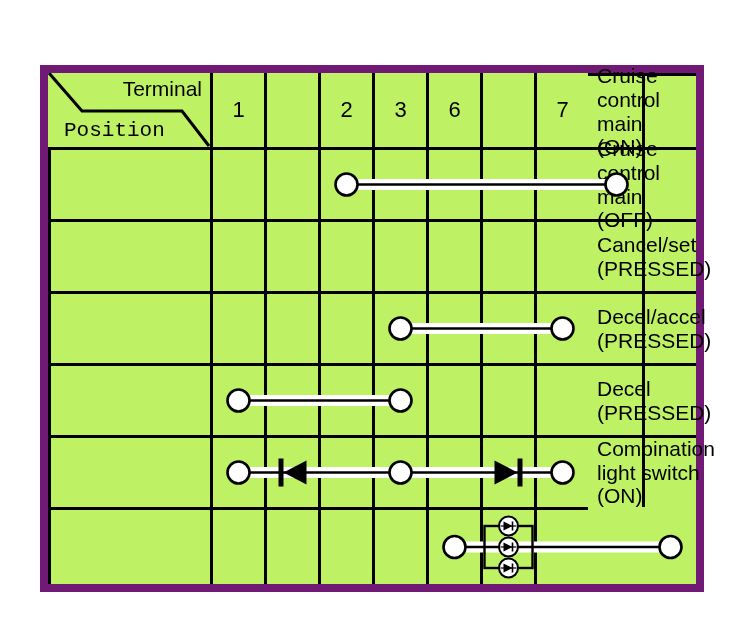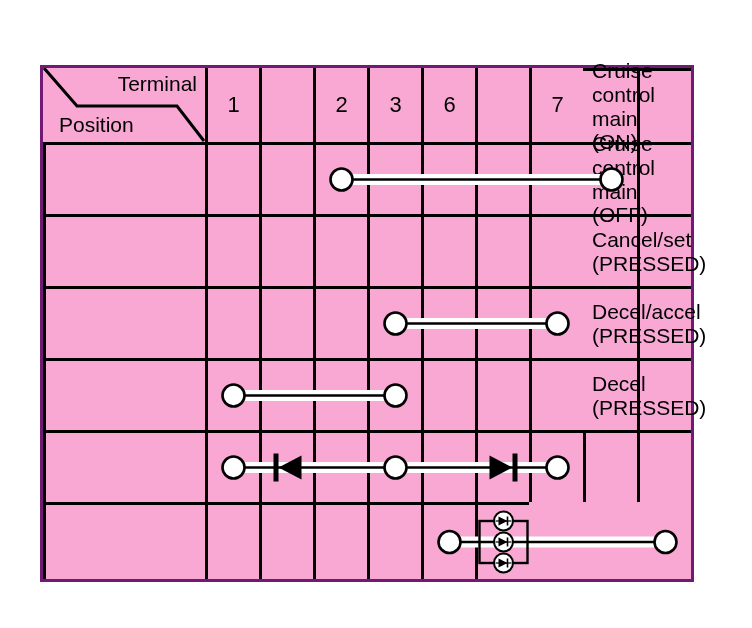--- a/index.html
+++ b/index.html
@@ -8,42 +8,43 @@
     background: #ffffff;
     font-family: "Liberation Sans", sans-serif;
     color: #000000;
     overflow: hidden;
   }
   .page { position: relative; width: 752px; height: 628px; background: #ffffff; }
 
   .conn-table {
     position: absolute;
     left: 40px; top: 65px;
-    border: 3px solid #701a75;
+    border: 8px solid #701a75;
     display: grid;
     grid-template-columns: 162px repeat(9, 54px);
     grid-template-rows: 74px repeat(5, 72px) 77px;
-    background: #f9a8d4;
+    background: #bef264;
   }
 
   
   .hcell {
     border-left: 3px solid #000000;
     display: flex; align-items: center; justify-content: center;
     font-size: 22px;
   }
   
   .corner { position: relative; overflow: hidden; }
   .corner .corner-top {
     position: absolute; top: 4px; right: 8px;
     font-size: 21px;
   }
   .corner .corner-bottom {
     position: absolute; bottom: 5px; left: 16px;
     font-size: 21px;
+    font-family: Liberation Mono, monospace;
   }
   .corner svg { position: absolute; left: 0; top: 0; }
 
   
   .lcell {
     border-top: 3px solid #000000;
     display: flex; align-items: center;
     padding: 4px 4px 4px 9px;
     font-size: 21px;
     line-height: 1.13;
@@ -155,20 +156,25 @@
       </div>
       <div class="bcell"></div>
       <div class="bcell"></div>
       <div class="bcell"></div>
       <div class="bcell"></div>
       <div class="bcell"></div>
       <div class="bcell"></div>
       <div class="bcell"></div>
       <div class="bcell"></div>
       <div class="bcell"></div>
+      <div class="lcell">
+        <span>Combination
+light switch
+(ON)</span>
+      </div>
       <div class="bcell"></div>
       <div class="bcell"></div>
       <div class="bcell"></div>
       <div class="bcell"></div>
       <div class="bcell"></div>
       <div class="bcell"></div>
       <div class="bcell"></div>
       <div class="bcell"></div>
       <div class="bcell"></div>
       <svg id="overlay" viewBox="0 0 648 511">

